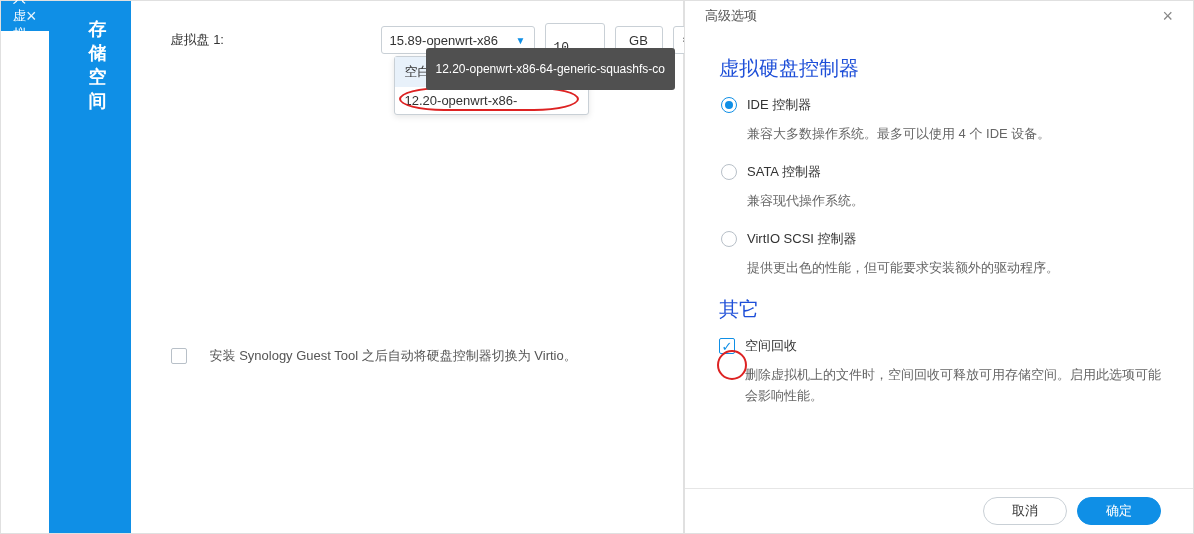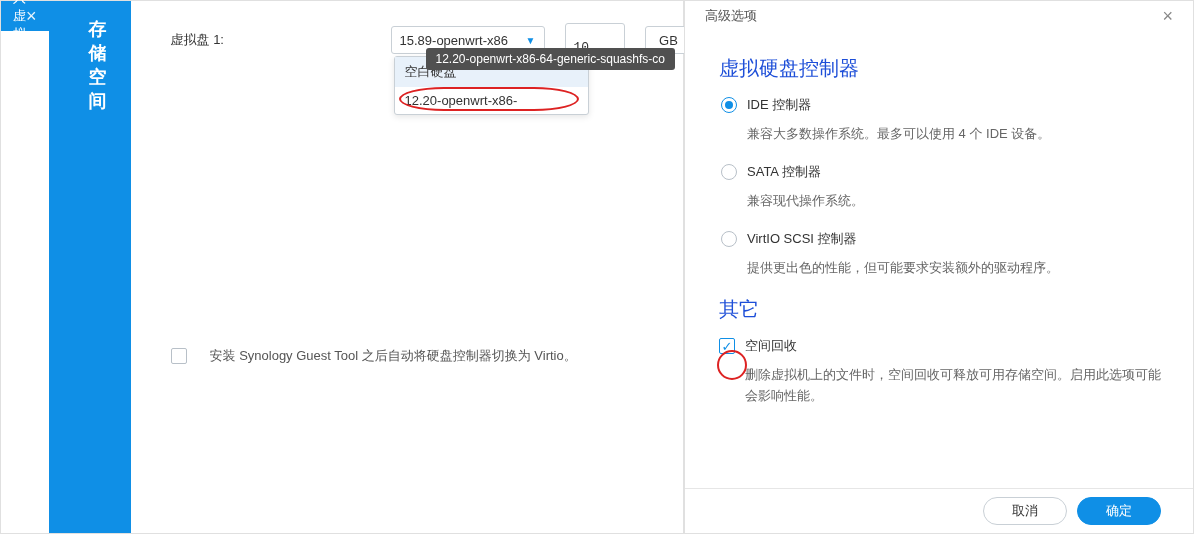--- a/index.html
+++ b/index.html
@@ -9,33 +9,33 @@
 .right-panel { position: absolute; left: 684px; top: 0; width: 510px; height: 534px; display: flex; flex-direction: column; border: 1px solid #e0e0e0; background: #fff; }
 
 .titlebar-blue { background: #0f8fe6; color: #fff; height: 30px; display: flex; align-items: center; padding: 0 12px; justify-content: space-between; }
 .titlebar-blue .close { font-size: 18px; cursor: pointer; opacity: .9; }
 .subheader-blue { background: #0f8fe6; color: #fff; padding: 16px 24px 24px 40px; font-size: 18px; font-weight: 600; }
 
 .titlebar-white { height: 30px; display: flex; align-items: center; padding: 0 20px; justify-content: space-between; color: #555; }
 .titlebar-white .close { font-size: 18px; cursor: pointer; color: #888; }
 
 .left-body { flex: 1; padding: 22px 40px; position: relative; }
-.disk-row { display: flex; align-items: center; gap: 20px; }
+.disk-row { display: flex; align-items: center; gap: 10px; }
 .disk-label { width: 200px; color: #333; }
 .select-box { width: 154px; height: 28px; border: 1px solid #c9d0d6; border-radius: 3px; display: flex; align-items: center; padding: 0 8px; justify-content: space-between; cursor: pointer; background: #fff; }
 .select-box .caret { color: #0f8fe6; font-size: 10px; }
 .num-input { width: 60px; height: 28px; border: 1px solid #c9d0d6; border-radius: 3px; padding: 16px 8px; background: #fff; font-family: Liberation Mono, monospace; }
 .unit-box { width: 48px; height: 28px; border: 1px solid #c9d0d6; border-radius: 3px; display: flex; align-items: center; justify-content: center; background: #fff; }
 .icon-btn { width: 32px; height: 28px; border: 1px solid #c9d0d6; border-radius: 3px; display: flex; align-items: center; justify-content: center; cursor: pointer; background: #fff; color: #555; }
 .icon-btn.gear { font-size: 15px; }
 .icon-btn.plus { font-size: 16px; font-weight: bold; }
 
 .gear-circle { position: absolute; width: 38px; height: 38px; border: 2px solid #d22; border-radius: 50%; left: 555px; top: 14px; pointer-events: none; }
 
-.tooltip { position: absolute; left: 295px; top: 47px; background: #505050; color: #fff; padding: 4px 10px; border-radius: 3px; font-size: 12px; white-space: nowrap; z-index: 10; }
+.tooltip { position: absolute; left: 295px; top: 47px; background: #505050; color: #fff; padding: 14px 10px; border-radius: 3px; font-size: 12px; white-space: nowrap; z-index: 10; }
 
 .dropdown { position: absolute; left: 263px; top: 55px; width: 195px; border: 1px solid #c9d0d6; background: #fff; box-shadow: 0 2px 6px rgba(0,0,0,.1); border-radius: 3px; z-index: 5; }
 .dropdown .item { padding: 6px 10px; cursor: pointer; }
 .dropdown .item.hover { background: #e8f1fa; }
 .dd-circle { position: absolute; width: 180px; height: 24px; border: 2px solid #d22; border-radius: 50%/100%; left: 4px; top: 30px; pointer-events: none; }
 
 .left-bottom-opt { margin-top: 290px; display: flex; align-items: center; gap: 23px; color: #555; }
 .chk { width: 16px; height: 16px; border: 1px solid #b8c0c8; border-radius: 2px; display: inline-flex; align-items: center; justify-content: center; background: #fff; cursor: pointer; }
 .chk.checked { border-color: #0f8fe6; color: #0f8fe6; }
 

